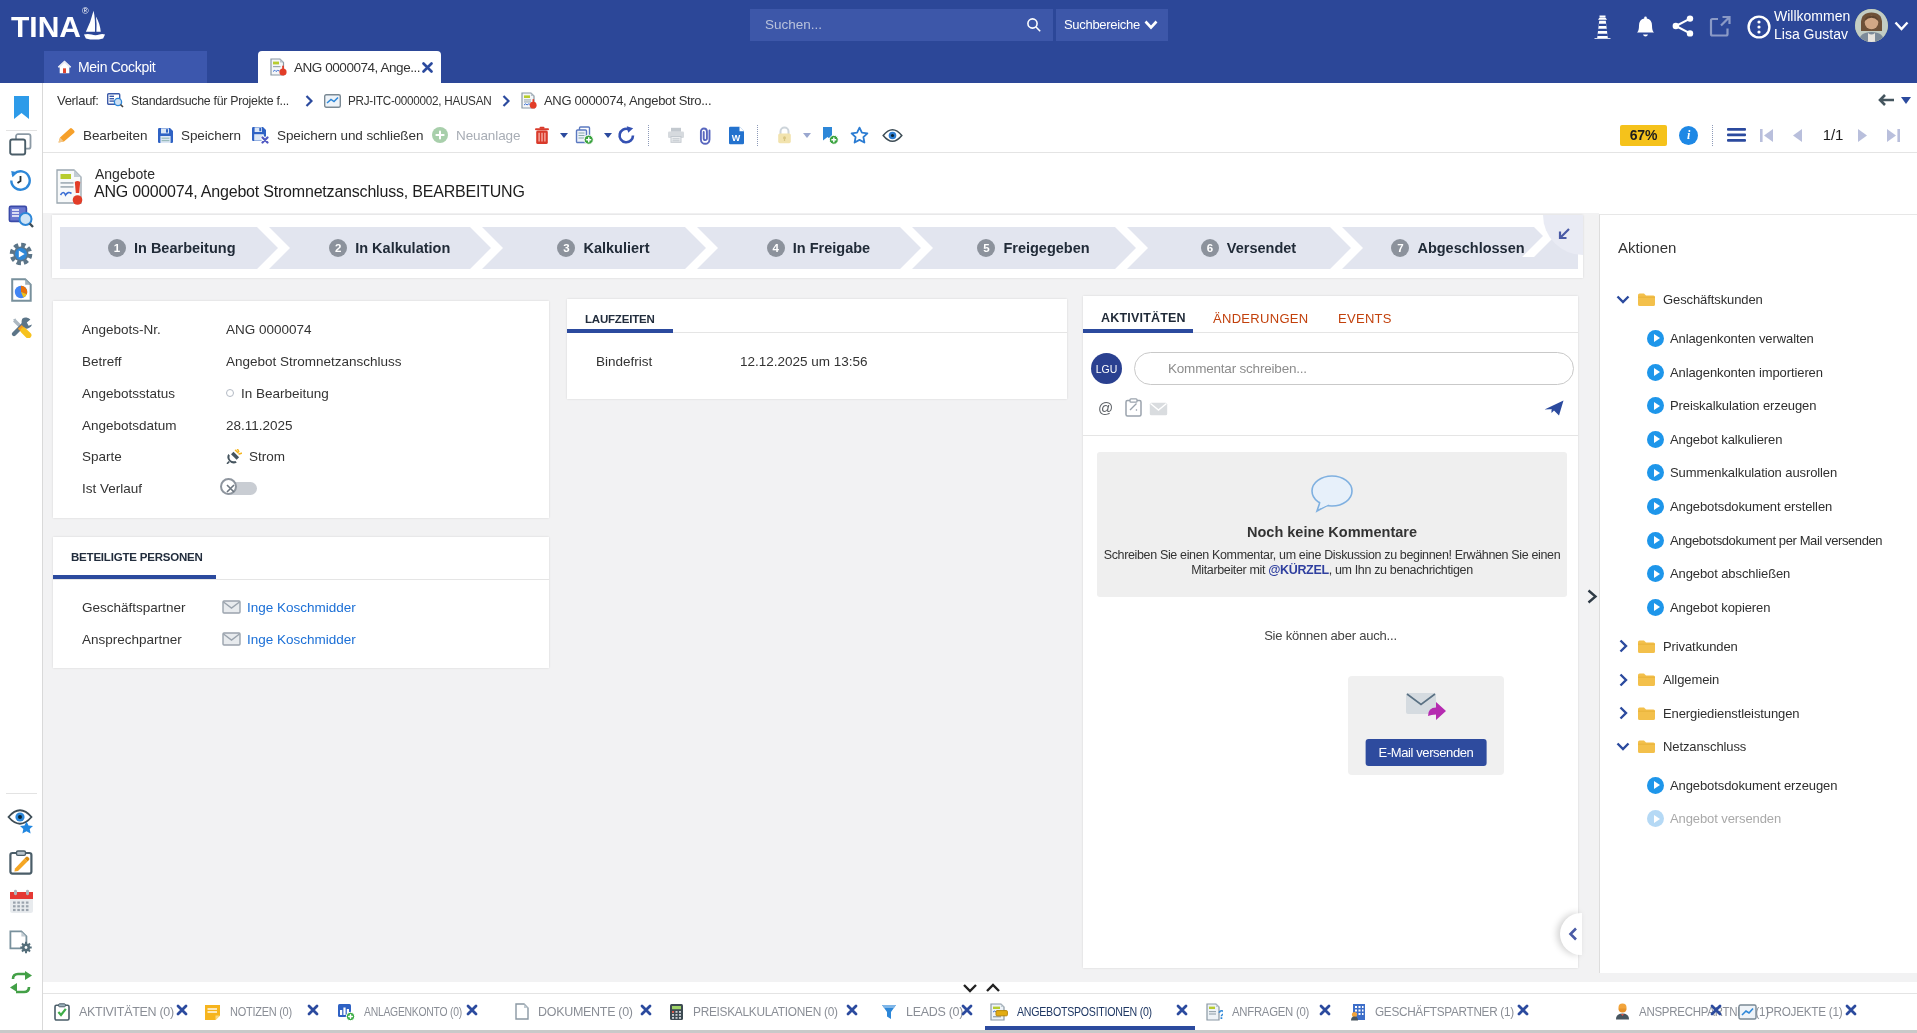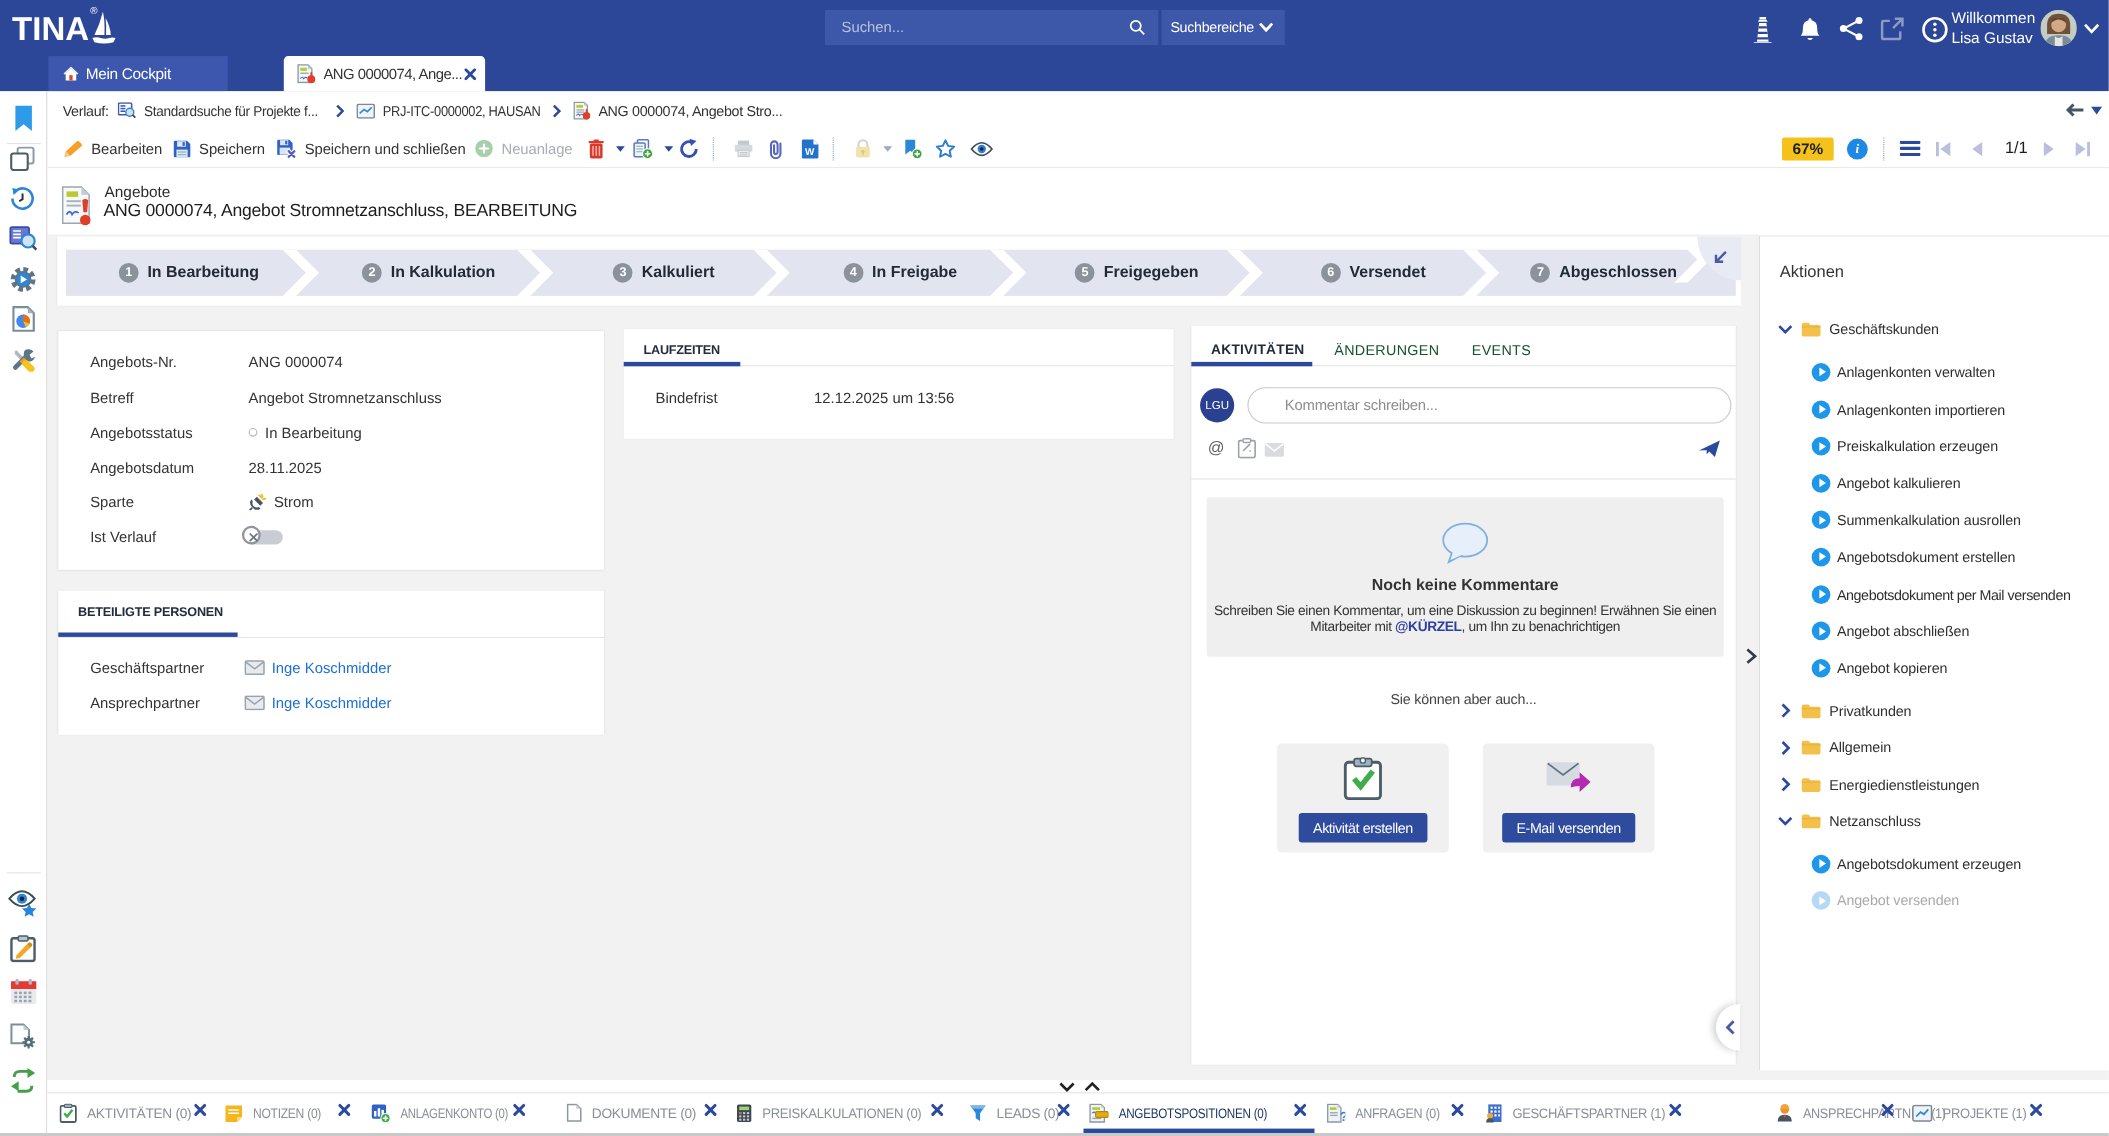--- a/index.html
+++ b/index.html
@@ -45,21 +45,21 @@
 
 .frow{position:absolute;left:0;height:20px;display:flex;align-items:center;font-size:13.5px;color:#333;}
 .flab{position:absolute;left:29px;}
 .fval{position:absolute;left:173px;display:flex;align-items:center;gap:7px;}
 .cardhead{position:absolute;left:18px;top:14px;font-size:11.5px;font-weight:bold;color:#222d3d;letter-spacing:-.2px;}
 .headline{position:absolute;left:0;height:1px;background:#e5e5e5;}
 .headblue{position:absolute;left:0;height:4px;background:#2b4a9e;}
 .maillink{color:#1b6fd6;}
 
 #akt{left:1040px;top:83px;width:495px;height:672px;}
-.atab{position:absolute;top:15px;font-size:13px;color:#14532d;letter-spacing:.3px;}
+.atab{position:absolute;top:15px;font-size:13px;color:#c2410c;letter-spacing:.3px;}
 #akt .active{color:#1f2937;font-weight:bold;font-size:12.5px;letter-spacing:.2px;}
 #cinput{position:absolute;left:51px;top:56px;width:440px;height:33px;border:1px solid #c9c9c9;border-radius:17px;font-size:13.5px;color:#8d8d8d;line-height:31px;padding-left:33px;letter-spacing:-.2px;}
 #lgu{position:absolute;left:8px;top:57px;width:31px;height:31px;border-radius:50%;background:#2a4090;color:#fff;font-size:10.5px;display:flex;align-items:center;justify-content:center;}
 #graybox{position:absolute;left:14px;top:156px;width:470px;height:145px;background:#efefef;border-radius:3px;text-align:center;padding-left:40px;}
 #graybox .gb1{font-size:14.5px;font-weight:bold;color:#333;}
 #graybox .gb2{font-size:12.5px;color:#333;line-height:15px;letter-spacing:-.35px;text-align:center;}
 .abox{position:absolute;top:380px;width:156px;height:99px;background:#f0f0f0;border-radius:4px;}
 .abtn{position:absolute;left:50%;transform:translateX(-50%);bottom:9px;height:27px;background:#2e4b9e;border-radius:3px;color:#fff;font-size:13px;letter-spacing:-.4px;line-height:27px;text-align:center;white-space:nowrap;padding:0 13px;}
 
 #rpanel{position:absolute;left:1599px;top:214px;width:318px;height:759px;background:#fff;border-left:1px solid #ddd;border-top:1px solid #e7e7e7;}
@@ -554,29 +554,20 @@
 <div id="graybox">
   <div style="position:absolute;left:50%;top:22px;transform:translateX(-50%)"><svg width="44" height="40" viewBox="0 0 44 40">
             <ellipse cx="22" cy="17" rx="20" ry="15" fill="#e7f0fa" stroke="#7fb0e0" stroke-width="1.6"></ellipse>
             <path d="M10 28 L7 37 L19 30.5" fill="#e7f0fa" stroke="#7fb0e0" stroke-width="1.6"></path>
             <path d="M10.5 27 L20 29.5 L11 33.5" fill="#e7f0fa" stroke="#e7f0fa"></path>
           </svg></div>
   <div class="gb1" style="position:absolute;left:0;right:0;top:72px;margin:0">Noch keine Kommentare</div>
   <div class="gb2" style="position:absolute;left:0px;right:0px;top:96px;margin:0">Schreiben Sie einen Kommentar, um eine Diskussion zu beginnen! Erwähnen Sie einen<br>Mitarbeiter mit <span style="color:#2f3f9f;font-weight:bold">@KÜRZEL</span>, um Ihn zu benachrichtigen</div>
 </div>
 <div style="position:absolute;left:0;right:0;top:332px;text-align:center;font-size:13px;color:#444;letter-spacing:-.2px">Sie können aber auch...</div>
-<div class="abox" style="left:78px">
-  <div style="position:absolute;left:50%;top:12px;transform:translateX(-50%)"><svg width="36" height="40" viewBox="0 0 36 40">
-            <rect x="2" y="5" width="32" height="33" rx="3" fill="#fff" stroke="#4a5d68" stroke-width="2.6"></rect>
-            <rect x="10" y="1.6" width="16" height="7" rx="2" fill="#9fb3bd" stroke="#4a5d68" stroke-width="1.6"></rect>
-            <circle cx="18" cy="3.4" r="2.4" fill="#eef2f4" stroke="#4a5d68" stroke-width="1.2"></circle>
-            <path d="M10 20 L16 27 L27 13" fill="none" stroke="#3fae49" stroke-width="5"></path>
-          </svg></div>
-  <div class="abtn">Aktivität erstellen</div>
-</div>
 <div class="abox" style="left:265px">
   <div style="position:absolute;left:50%;top:16px;transform:translateX(-50%)"><svg width="42" height="30" viewBox="0 0 42 30">
             <rect x="1" y="1" width="30" height="21" rx="2" fill="#d5dbe0"></rect>
             <path d="M2 2 L16 12.5 L30 2" fill="none" stroke="#5a7183" stroke-width="1.6"></path>
             <path d="M23 24 Q23 15.5 31 15.5 L31 10 L41 19 L31 28 L31 22.5 Q26 22.5 23 24 z" fill="#b52bb0"></path>
           </svg></div>
   <div class="abtn">E-Mail versenden</div>
 </div>
 </div>
   <svg style="position:absolute;left:1543px;top:376px" width="12" height="15" viewBox="0 0 12 15">

